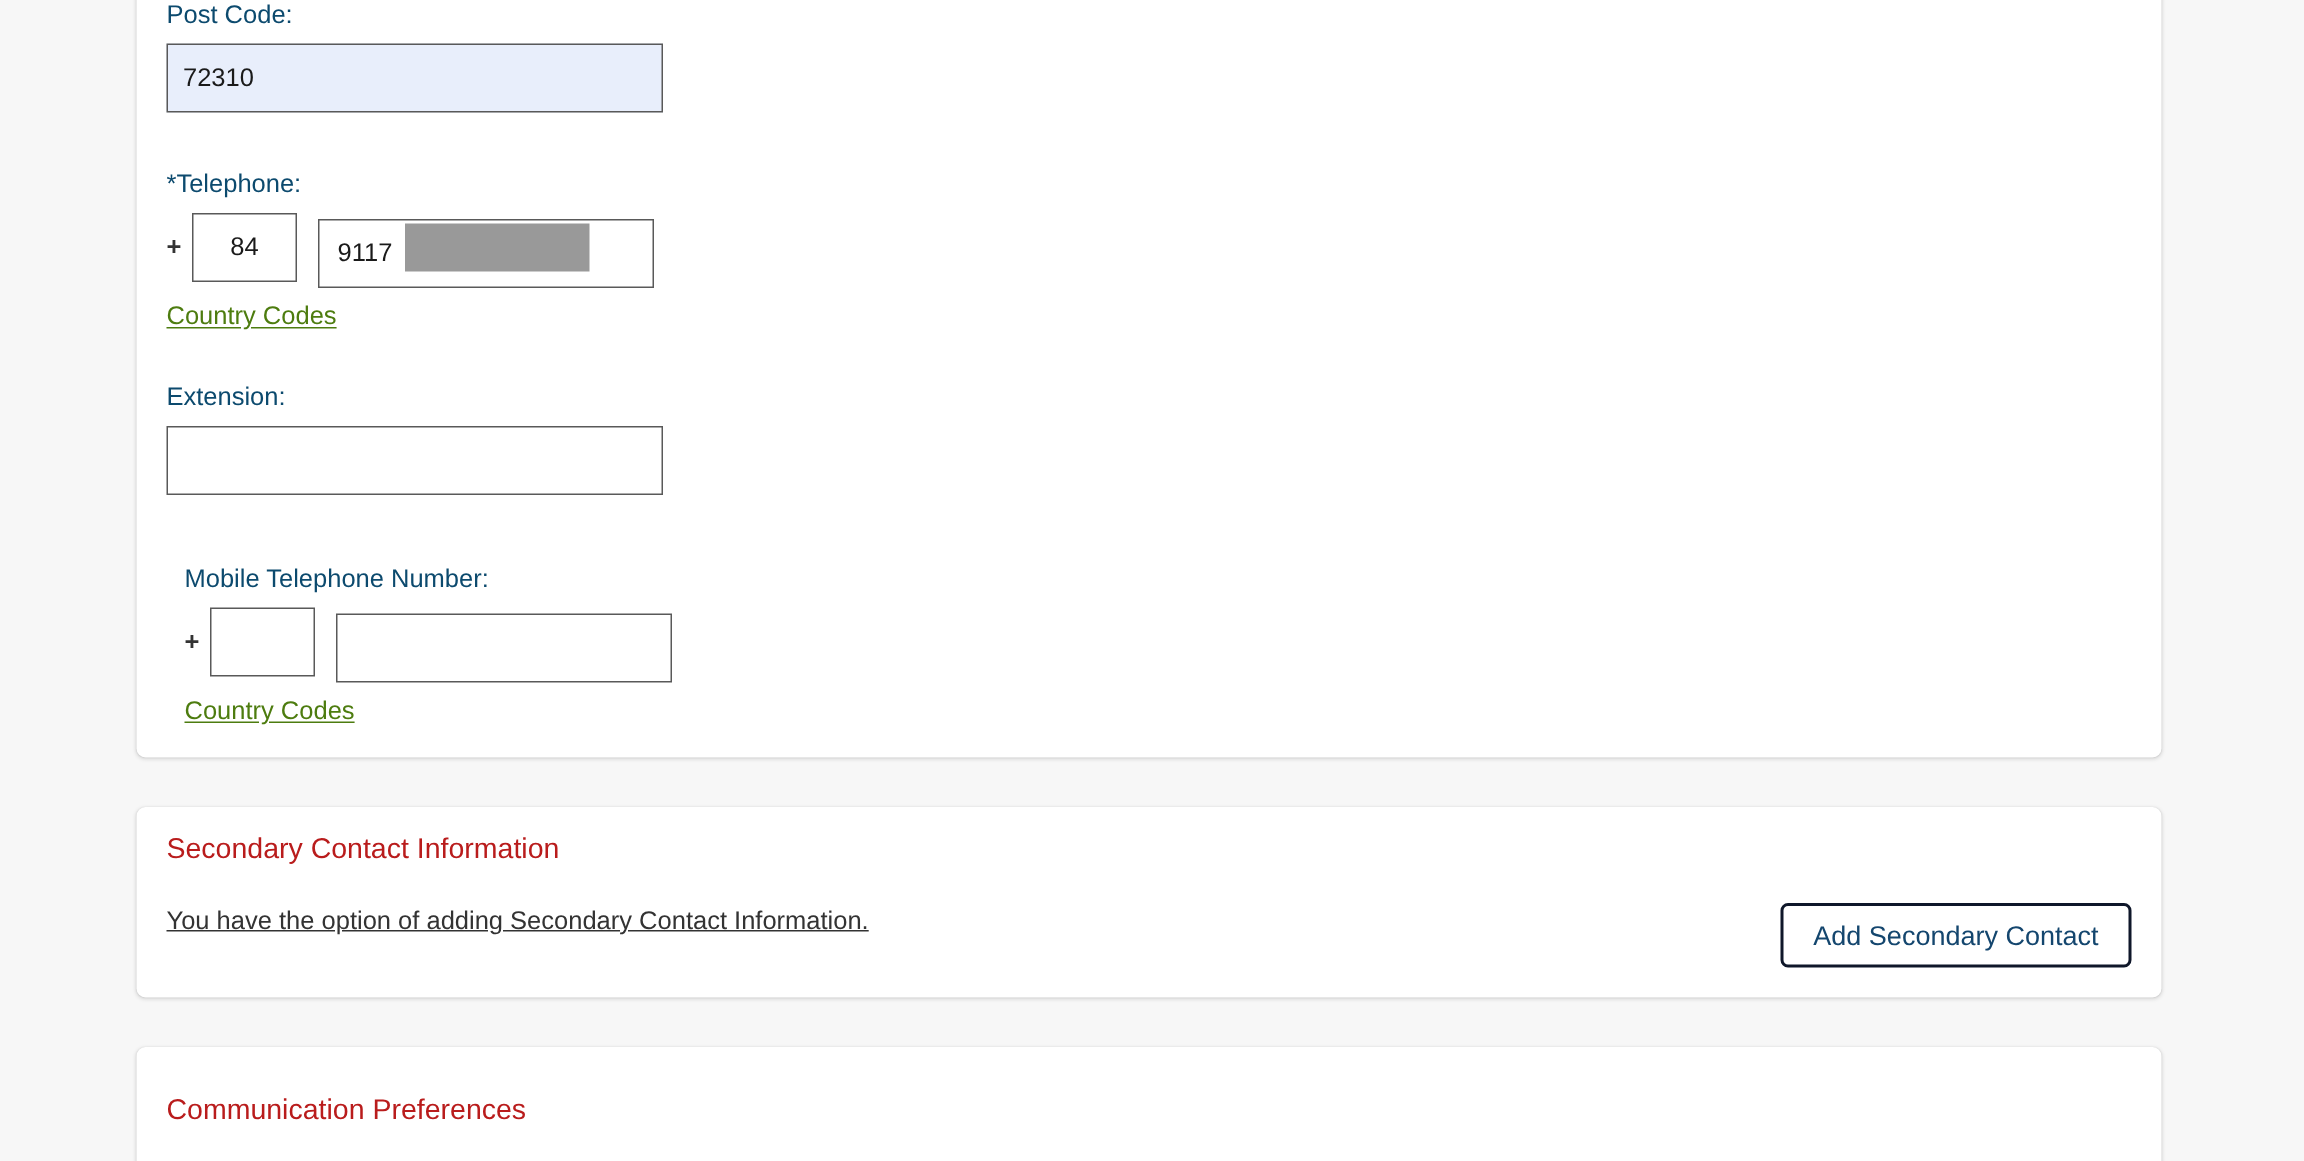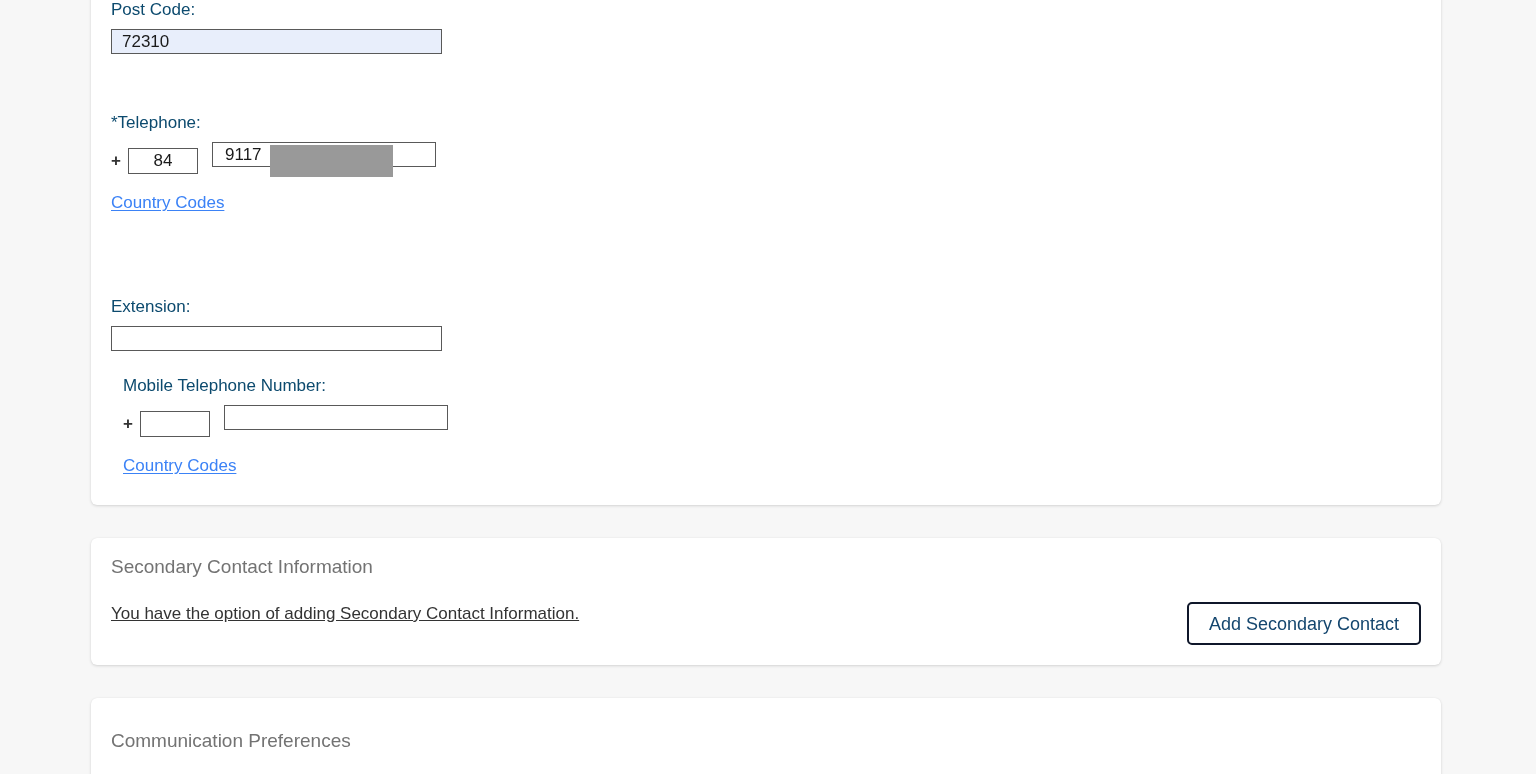--- a/index.html
+++ b/index.html
@@ -62,21 +62,21 @@
     line-height: 20px;
     color: #0c4a6e;
     margin: 0 0 9px 0;
     white-space: nowrap;
   }
 
   .input-box {
     box-sizing: border-box;
     border: 1px solid #595959;
     background: #ffffff;
-    height: 25px;
+    height: 46px;
     font-family: "Liberation Sans", sans-serif;
     font-size: 17px;
     color: #1a1a1a;
     padding: 0 10px;
     outline: none;
     border-radius: 0;
   }
   .input-box.autofill {
     background: #e8eefb;
   }
@@ -121,33 +121,33 @@
     width: 123px;
     height: 32px;
     background: #999999;
     pointer-events: none;
   }
 
   .country-link {
     display: inline-block;
     font-size: 17px;
     line-height: 20px;
-    color: #3b82f6;
+    color: #4d7c0f;
     text-decoration: underline;
     text-underline-offset: 2px;
     cursor: pointer;
   }
 
   
   .section-title {
     position: absolute;
     left: 20px;
     font-size: 19px;
     line-height: 22px;
-    color: #737373;
+    color: #b91c1c;
     font-weight: normal;
     margin: 0;
     white-space: nowrap;
   }
   .section-desc {
     position: absolute;
     left: 20px;
     font-size: 17px;
     line-height: 20px;
     color: #333333;
@@ -192,21 +192,21 @@
           <span class="plus-sign">+</span>
           <input class="input-box cc-box" type="text" value="84" style="">
           <span class="num-wrap">
             <input class="input-box num-box" type="text" value="9117" style="">
             <span class="redaction"></span>
           </span>
         </div>
         <a class="country-link" style="margin-top:13px;">Country Codes</a>
       </div>
 
-      <div class="field" style="top:325px;margin-top:42px;">
+      <div class="field" style="top:325px;">
         <div class="field-label">Extension:</div>
         <input class="input-box input-wide" type="text" value="" style="">
       </div>
 
       <div class="field" style="top:446px;margin-left:12px;">
         <div class="field-label">Mobile Telephone Number:</div>
         <div class="phone-row">
           <span class="plus-sign">+</span>
           <input class="input-box cc-box" type="text" value="" style="">
           <span class="num-wrap">

